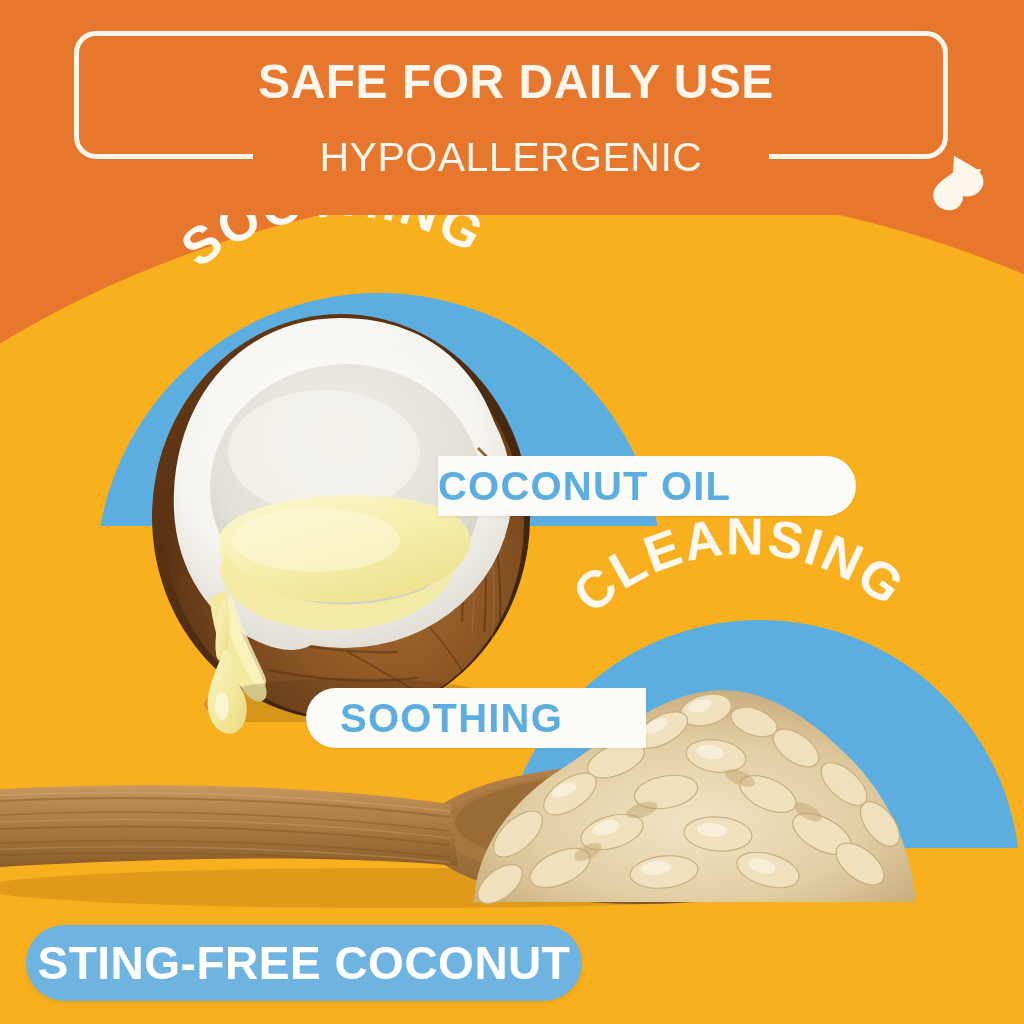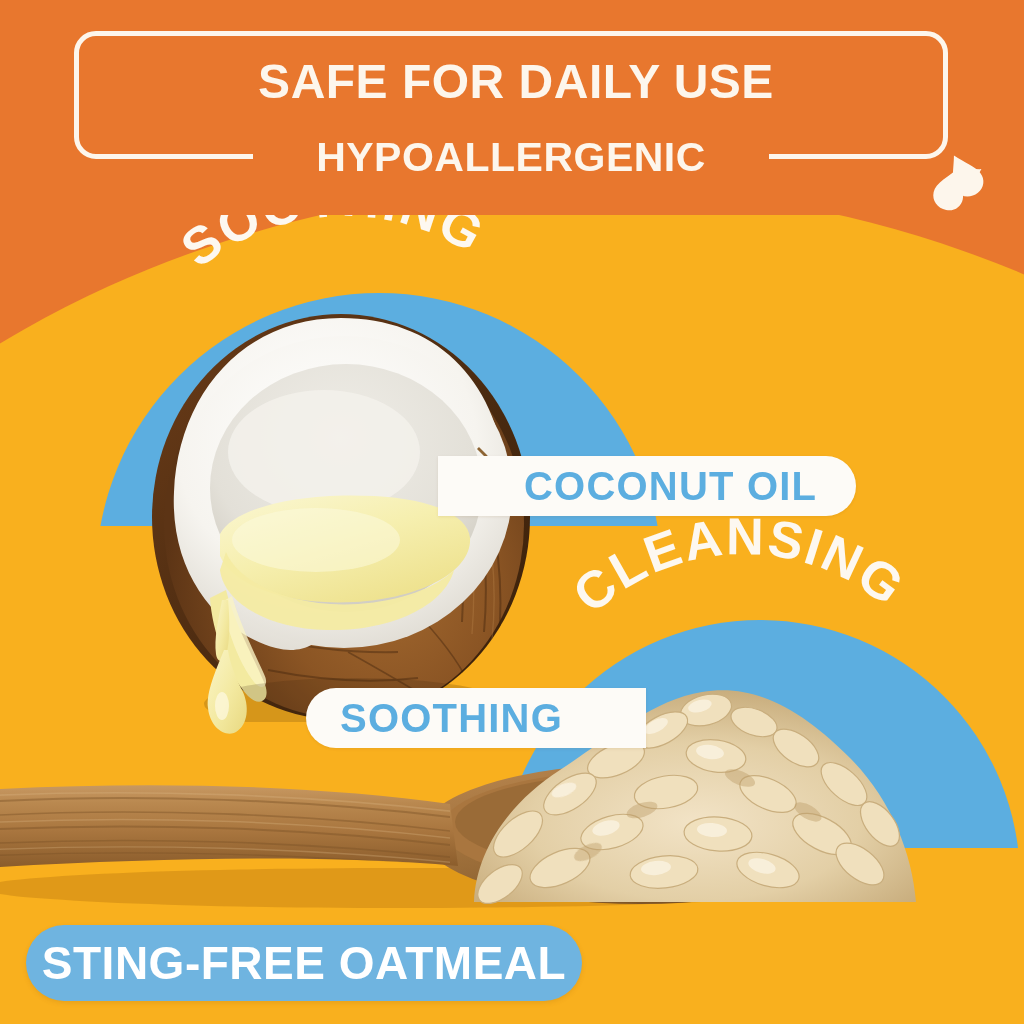--- a/index.html
+++ b/index.html
@@ -22,21 +22,21 @@
   #frame-gap{
     position:absolute;left:253px;top:150px;width:516px;height:22px;background:#E8772E;
   }
   #main-title{
     position:absolute;left:79px;top:44px;width:874px;text-align:center;
     color:#FDF6EC;font-size:48px;font-weight:bold;letter-spacing:.5px;
     line-height:76px;white-space:nowrap;
   }
   #sub-title{
     position:absolute;left:74px;top:133px;width:874px;text-align:center;
-    color:#FDF6EC;font-size:41px;font-weight:bold;letter-spacing:.5px;
+    color:#FDF6EC;font-size:41px;font-weight:normal;letter-spacing:.5px;
     line-height:48px;white-space:nowrap;
   }
 
   
   #yellow-blob{
     position:absolute;left:-420px;top:186px;width:2000px;height:1700px;
     background:#F9B01E;border-radius:50%;
   }
   #bottom-fill{position:absolute;left:0;top:860px;width:1024px;height:164px;background:#F9B01E;}
 
@@ -62,21 +62,21 @@
   
   .pill{
     position:absolute;background:#FDFBF7;display:flex;align-items:center;
     box-shadow:0 1px 3px rgba(120,70,10,.10);
   }
   .pill span{
     color:#5CAEE0;font-size:40px;font-weight:bold;letter-spacing:1.2px;white-space:nowrap;
   }
   #pill-coconut{
     left:438px;top:456px;width:418px;height:60px;
-    border-radius:0 30px 30px 0;padding-left:86px;box-sizing:border-box;
+    border-radius:0 30px 30px 0;box-sizing:border-box;
   }
   #pill-oatmeal{
     left:306px;top:688px;width:340px;height:60px;
     border-radius:30px 0 0 30px;padding-left:34px;box-sizing:border-box;
   }
   #pill-sting{
     left:26px;top:925px;width:556px;height:76px;border-radius:38px;
     background:#6FB4E0;justify-content:center;
     box-shadow:0 2px 5px rgba(120,70,10,.13);
   }
@@ -321,21 +321,21 @@
 
   <div class="pill" id="pill-coconut">
     <span>COCONUT OIL</span>
   </div>
 
   <div class="pill" id="pill-oatmeal">
     <span>SOOTHING</span>
   </div>
 
   <div class="pill" id="pill-sting">
-    <span>STING-FREE OATMEAL</span>
+    <span>STING-FREE COCONUT</span>
   </div>
 
   <div id="header-band"></div>
 
   <div id="title-frame"></div>
   <div id="frame-gap"></div>
 
   <div id="main-title">SAFE FOR DAILY USE</div>
   <div id="sub-title">HYPOALLERGENIC</div>
 

